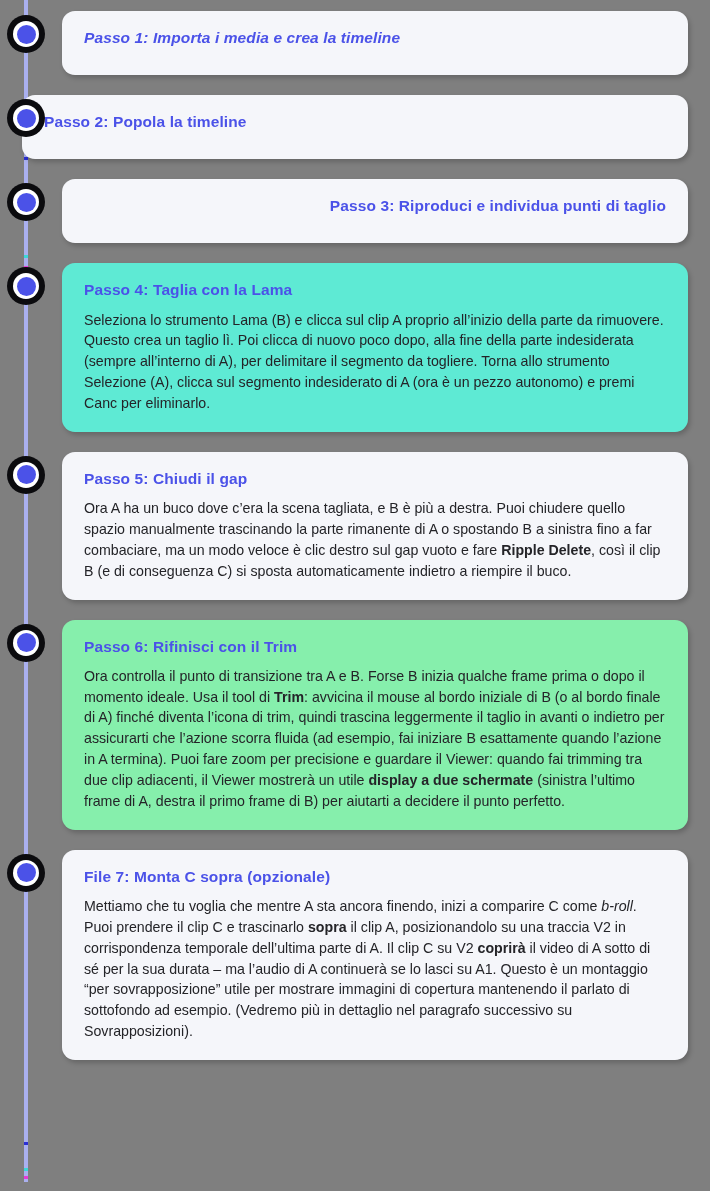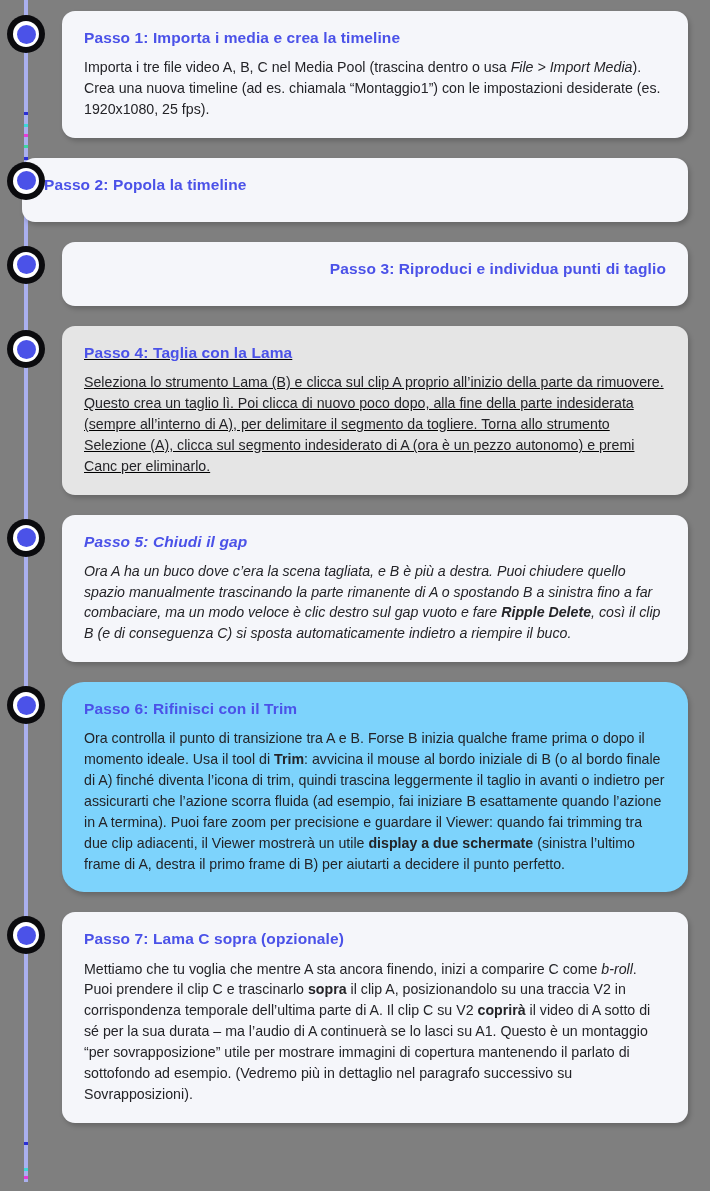--- a/index.html
+++ b/index.html
@@ -120,22 +120,21 @@
   </div>
 
 <div id="steps">
     <div class="step">
       <div class="step-marker" style="background: rgb(11, 11, 14);">
         <div class="ring" style="background: rgb(255, 255, 255);">
           <div class="dot" style="background: rgb(75, 82, 232);"></div>
         </div>
       </div>
       <div class="card" style="background: rgb(245, 246, 250);">
-        <div class="card-title" style="color: rgb(75, 82, 232);">Passo 1: Importa i media e crea la timeline</div>
-        <div class="card-body" style="color: rgb(36, 36, 40);">Importa i tre file video A, B, C nel Media Pool (trascina dentro o usa <i>File &gt; Import Media</i>). Crea una nuova timeline (ad es. chiamala “Montaggio1”) con le impostazioni desiderate (es. 1920x1080, 25 fps).</div>
+        <div class="card-title" style="color: rgb(75, 82, 232); font-style: italic;">Passo 1: Importa i media e crea la timeline</div>
       </div>
     </div>
     <div class="step">
       <div class="step-marker" style="background: rgb(11, 11, 14);">
         <div class="ring" style="background: rgb(255, 255, 255);">
           <div class="dot" style="background: rgb(75, 82, 232);"></div>
         </div>
       </div>
       <div class="card" style="background: rgb(245, 246, 250); margin-left: 22px;">
         <div class="card-title" style="color: rgb(75, 82, 232);">Passo 2: Popola la timeline</div>
@@ -150,51 +149,51 @@
       <div class="card" style="background: rgb(245, 246, 250);">
         <div class="card-title" style="color: rgb(75, 82, 232); text-align: right;">Passo 3: Riproduci e individua punti di taglio</div>
       </div>
     </div>
     <div class="step">
       <div class="step-marker" style="background: rgb(11, 11, 14);">
         <div class="ring" style="background: rgb(255, 255, 255);">
           <div class="dot" style="background: rgb(75, 82, 232);"></div>
         </div>
       </div>
-      <div class="card" style="background: #e5e5e5; text-decoration: underline;">
+      <div class="card" style="background: #5eead4;">
         <div class="card-title" style="color: rgb(75, 82, 232);">Passo 4: Taglia con la Lama</div>
         <div class="card-body" style="color: rgb(36, 36, 40);">Seleziona lo strumento Lama (B) e clicca sul clip A proprio all’inizio della parte da rimuovere. Questo crea un taglio lì. Poi clicca di nuovo poco dopo, alla fine della parte indesiderata (sempre all’interno di A), per delimitare il segmento da togliere. Torna allo strumento Selezione (A), clicca sul segmento indesiderato di A (ora è un pezzo autonomo) e premi Canc per eliminarlo.</div>
       </div>
     </div>
     <div class="step">
       <div class="step-marker" style="background: rgb(11, 11, 14);">
         <div class="ring" style="background: rgb(255, 255, 255);">
           <div class="dot" style="background: rgb(75, 82, 232);"></div>
         </div>
       </div>
-      <div class="card" style="background: rgb(245, 246, 250); font-style: italic;">
+      <div class="card" style="background: rgb(245, 246, 250);">
         <div class="card-title" style="color: rgb(75, 82, 232);">Passo 5: Chiudi il gap</div>
         <div class="card-body" style="color: rgb(36, 36, 40);">Ora A ha un buco dove c’era la scena tagliata, e B è più a destra. Puoi chiudere quello spazio manualmente trascinando la parte rimanente di A o spostando B a sinistra fino a far combaciare, ma un modo veloce è clic destro sul gap vuoto e fare <b>Ripple Delete</b>, così il clip B (e di conseguenza C) si sposta automaticamente indietro a riempire il buco.</div>
       </div>
     </div>
     <div class="step">
       <div class="step-marker" style="background: rgb(11, 11, 14);">
         <div class="ring" style="background: rgb(255, 255, 255);">
           <div class="dot" style="background: rgb(75, 82, 232);"></div>
         </div>
       </div>
-      <div class="card" style="background: #7dd3fc; border-radius: 22px;">
+      <div class="card" style="background: #86efac;">
         <div class="card-title" style="color: rgb(75, 82, 232);">Passo 6: Rifinisci con il Trim</div>
         <div class="card-body" style="color: rgb(36, 36, 40);">Ora controlla il punto di transizione tra A e B. Forse B inizia qualche frame prima o dopo il momento ideale. Usa il tool di <b>Trim</b>: avvicina il mouse al bordo iniziale di B (o al bordo finale di A) finché diventa l’icona di trim, quindi trascina leggermente il taglio in avanti o indietro per assicurarti che l’azione scorra fluida (ad esempio, fai iniziare B esattamente quando l’azione in A termina). Puoi fare zoom per precisione e guardare il Viewer: quando fai trimming tra due clip adiacenti, il Viewer mostrerà un utile <b>display a due schermate</b> (sinistra l’ultimo frame di A, destra il primo frame di B) per aiutarti a decidere il punto perfetto.</div>
       </div>
     </div>
     <div class="step">
       <div class="step-marker" style="background: rgb(11, 11, 14);">
         <div class="ring" style="background: rgb(255, 255, 255);">
           <div class="dot" style="background: rgb(75, 82, 232);"></div>
         </div>
       </div>
       <div class="card" style="background: rgb(245, 246, 250);">
-        <div class="card-title" style="color: rgb(75, 82, 232);">Passo 7: Lama C sopra (opzionale)</div>
+        <div class="card-title" style="color: rgb(75, 82, 232);">File 7: Monta C sopra (opzionale)</div>
         <div class="card-body" style="color: rgb(36, 36, 40);">Mettiamo che tu voglia che mentre A sta ancora finendo, inizi a comparire C come <i>b-roll</i>. Puoi prendere il clip C e trascinarlo <b>sopra</b> il clip A, posizionandolo su una traccia V2 in corrispondenza temporale dell’ultima parte di A. Il clip C su V2 <b>coprirà</b> il video di A sotto di sé per la sua durata – ma l’audio di A continuerà se lo lasci su A1. Questo è un montaggio “per sovrapposizione” utile per mostrare immagini di copertura mantenendo il parlato di sottofondo ad esempio. (Vedremo più in dettaglio nel paragrafo successivo su Sovrapposizioni).</div>
       </div>
     </div>
   </div>
 
 </body></html>

